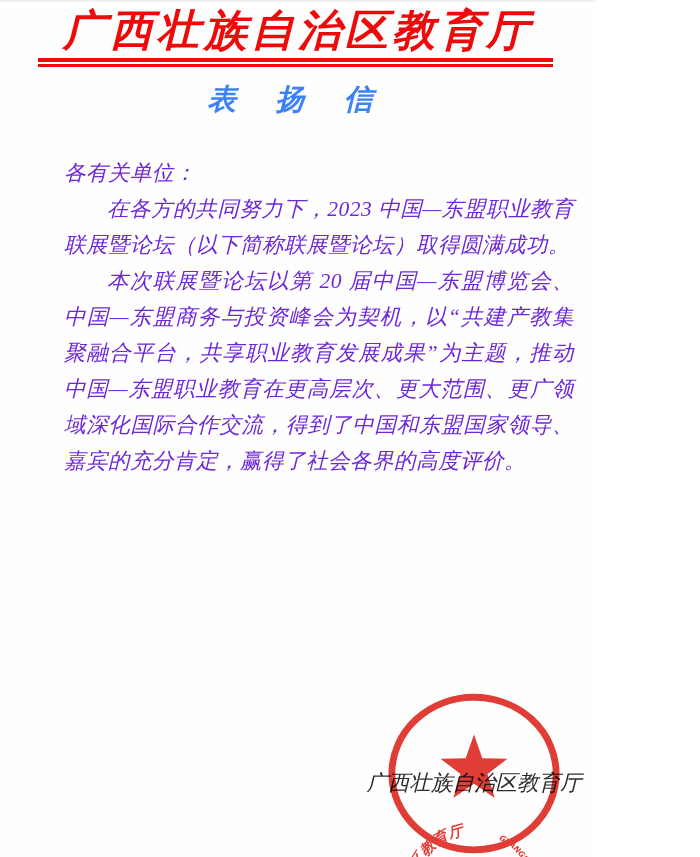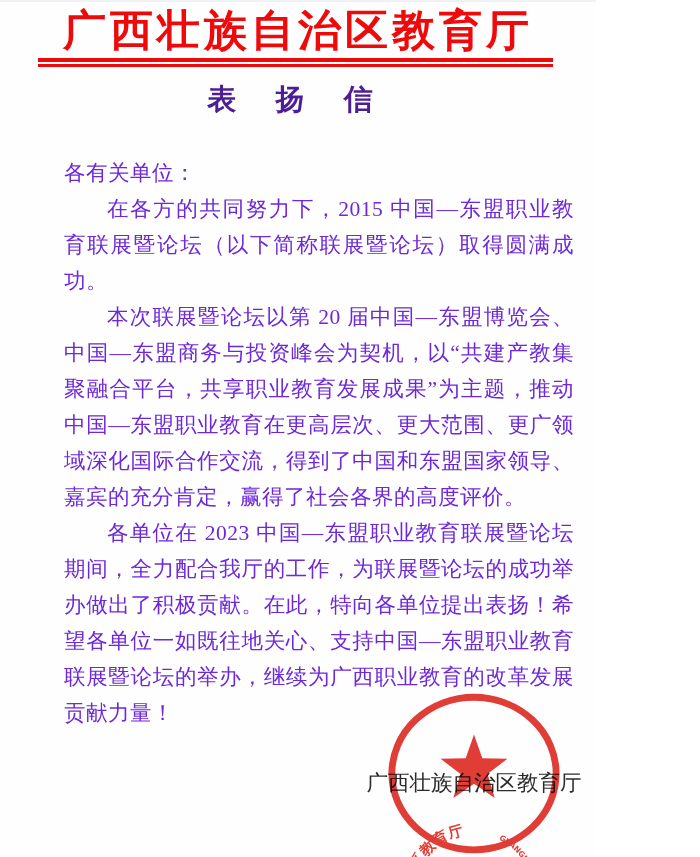--- a/index.html
+++ b/index.html
@@ -9,20 +9,21 @@
     font-family:"Liberation Serif","DejaVu Serif",serif;
     overflow:hidden;
   }
   .page{
     position:relative;
     width:596px;height:857px;
     background:#fefefe;
     border-top:2px solid #f0f1f4;
     box-sizing:border-box;
     overflow:hidden;
+    font-style:italic;
   }
   .doc-header{
     padding-top:5px;
     text-align:center;
     font-size:43px;
     line-height:48px;
     font-weight:bold;
     letter-spacing:4px;
     color:#ee0a0a;
   }
@@ -33,21 +34,21 @@
     border-bottom:3px solid #ee0a0a;
     background:#fff;
   }
   .doc-title{
     margin-top:14px;
     text-align:center;
     font-size:29px;
     line-height:36px;
     font-weight:bold;
     letter-spacing:16px;
-    color:#4c1d95;
+    color:#3b82f6;
   }
   .letter-body{
     margin:38px 22px 0 64px;
     font-size:21.5px;
     line-height:36px;
     letter-spacing:0.5px;
     color:#6d28d9;
     text-align:justify;
   }
   .letter-body p{margin:0;}
@@ -92,23 +93,22 @@
 <div class="page">
 
   <div class="doc-header">广西壮族自治区教育厅</div>
 
   <div class="red-rule"></div>
 
   <div class="doc-title">表 扬 信</div>
 
   <div class="letter-body">
     <p class="salutation">各有关单位：</p>
-    <p class="para">在各方的共同努力下，2015 中国—东盟职业教育联展暨论坛（以下简称联展暨论坛）取得圆满成功。</p>
+    <p class="para">在各方的共同努力下，2023 中国—东盟职业教育联展暨论坛（以下简称联展暨论坛）取得圆满成功。</p>
     <p class="para">本次联展暨论坛以第 20 届中国—东盟博览会、中国—东盟商务与投资峰会为契机，以“共建产教集聚融合平台，共享职业教育发展成果”为主题，推动中国—东盟职业教育在更高层次、更大范围、更广领域深化国际合作交流，得到了中国和东盟国家领导、嘉宾的充分肯定，赢得了社会各界的高度评价。</p>
-    <p class="para">各单位在 2023 中国—东盟职业教育联展暨论坛期间，全力配合我厅的工作，为联展暨论坛的成功举办做出了积极贡献。在此，特向各单位提出表扬！希望各单位一如既往地关心、支持中国—东盟职业教育联展暨论坛的举办，继续为广西职业教育的改革发展贡献力量！</p>
   </div>
 
   <div class="signature-block">
     <div>广西壮族自治区教育厅</div>
   </div>
 
   <svg class="stamp" viewBox="0 0 180 168" xmlns="http://www.w3.org/2000/svg">
     <defs>
       <path id="sealArc" d="M 90,144 A 62,62 0 1,1 89.9,143.999" fill="none"></path>
     </defs>

